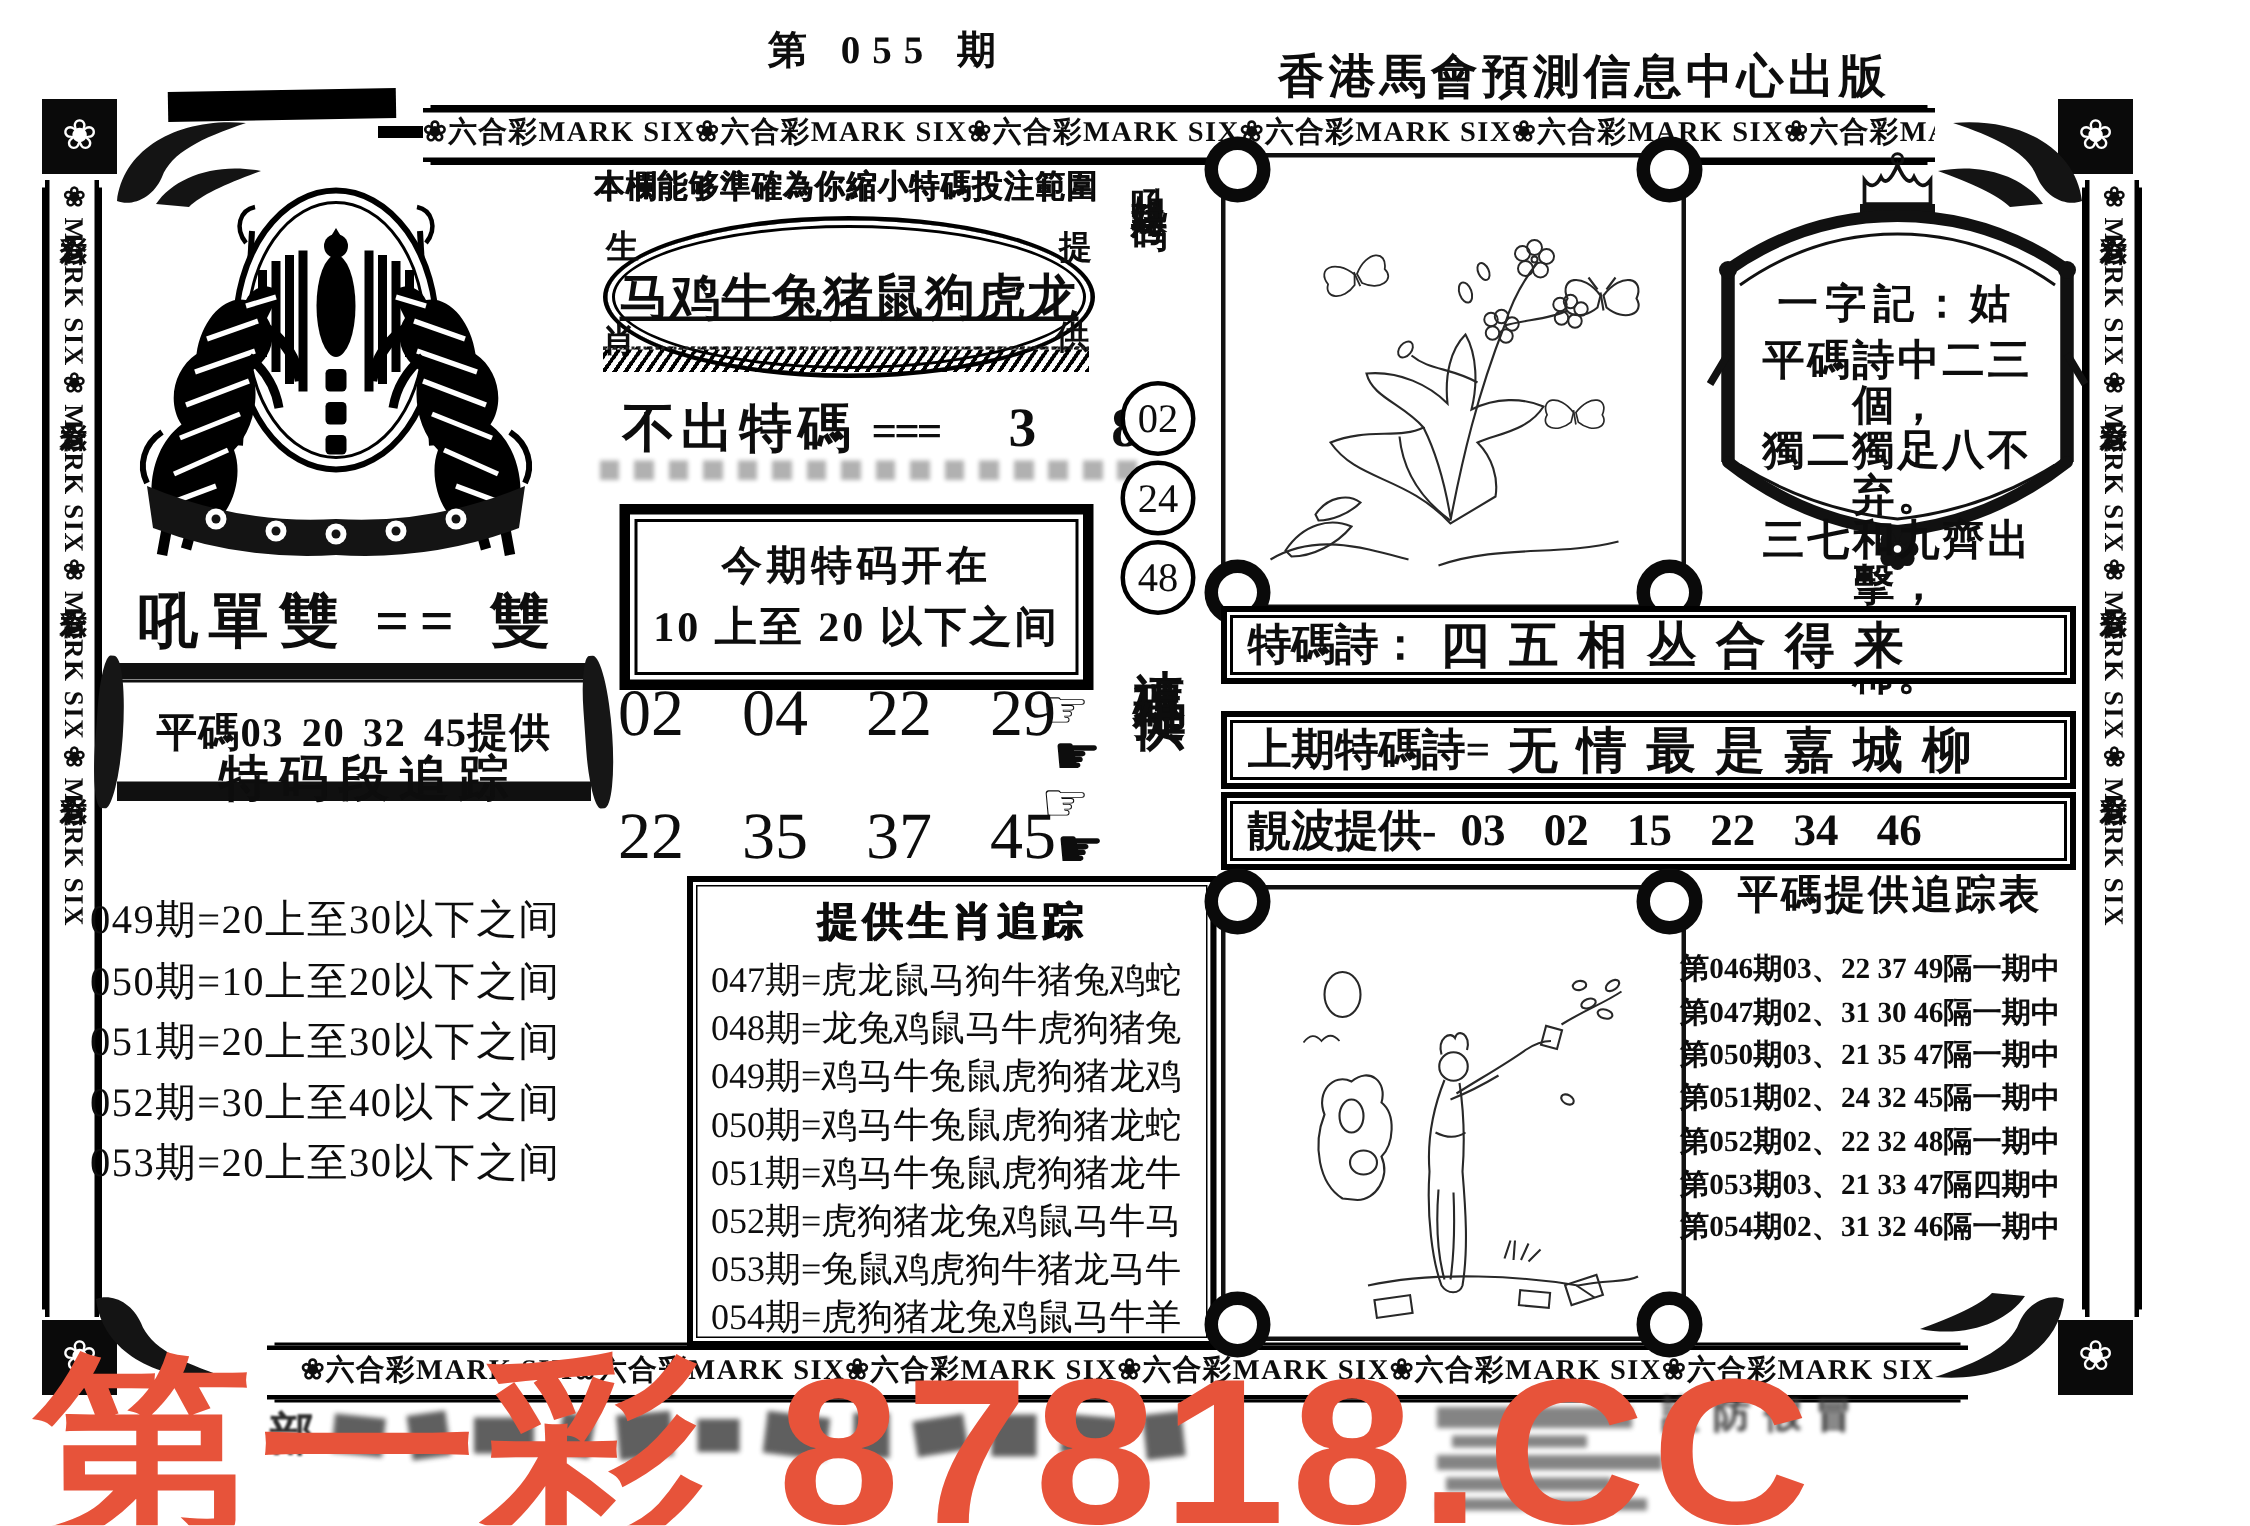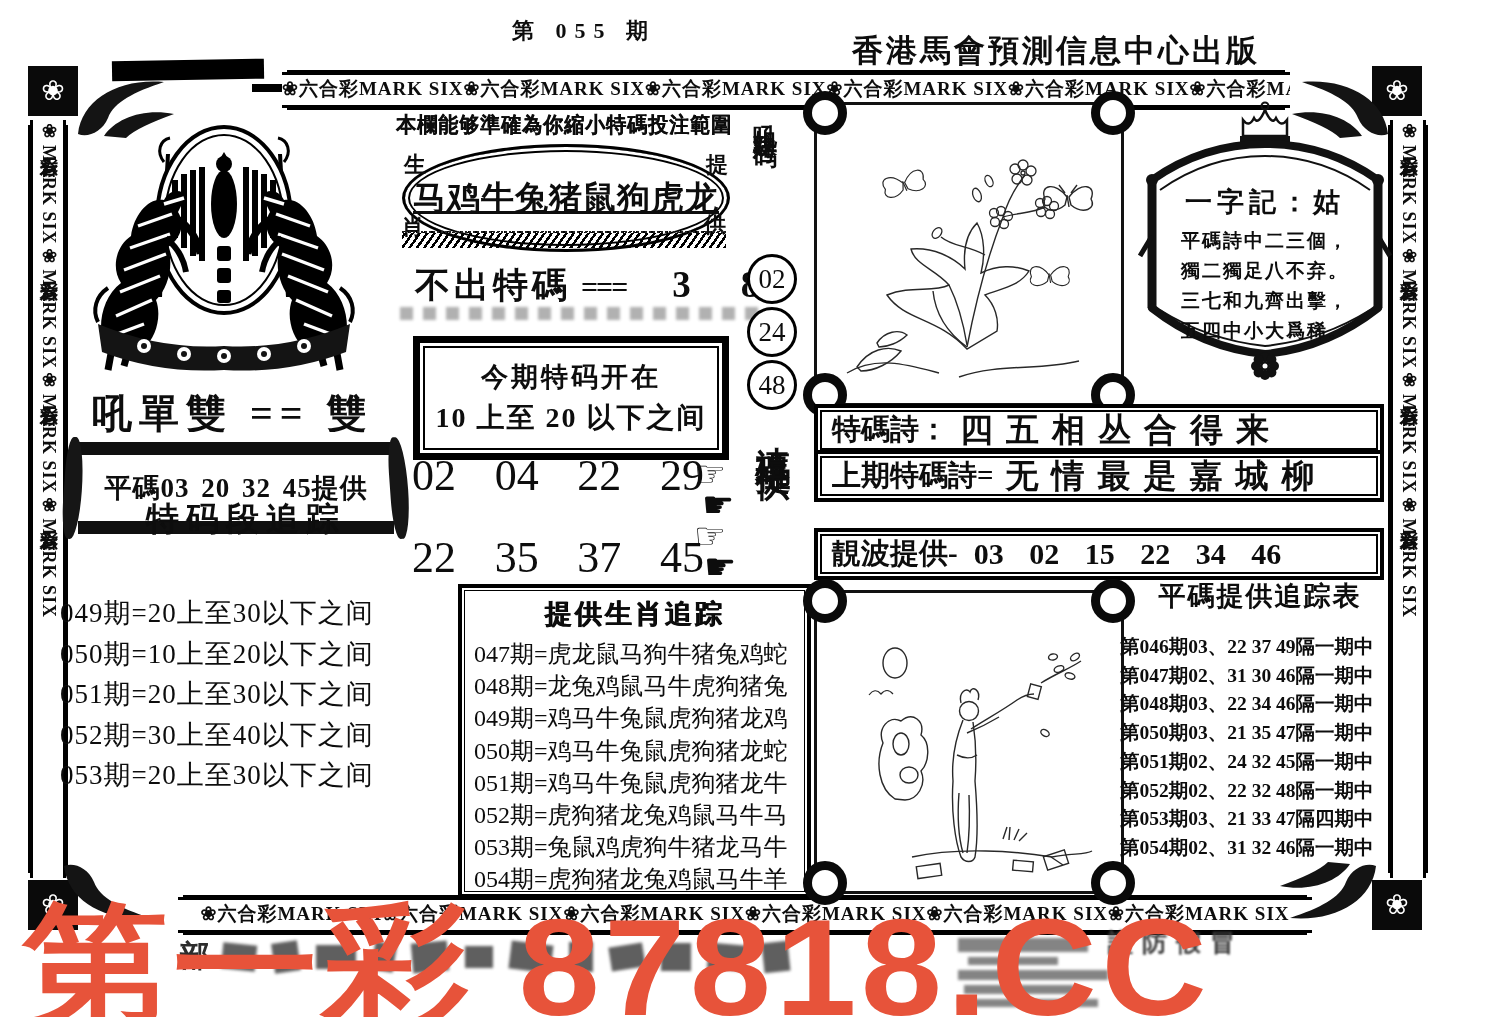--- a/index.html
+++ b/index.html
@@ -1,21 +1,21 @@
 <!DOCTYPE html>
 <html><head>
 <meta charset="utf-8">
 <style>
   html,body{margin:0;padding:0;background:#fff;}
   #page{position:relative;width:1500px;height:1017px;background:#fff;overflow:hidden;
         font-family:"Liberation Serif","DejaVu Serif",serif;color:#0d0d0d;}
   .abs{position:absolute;}
 
   
-  .issue{left:512px;top:16px;font-size:22px;letter-spacing:8px;font-weight:bold;}
+  .issue{left:512px;top:16px;font-size:26px;letter-spacing:8px;font-weight:bold;}
   .publisher{left:852px;top:30px;font-size:31px;font-weight:bold;letter-spacing:3px;}
 
   
   .hband{height:30px;line-height:28px;font-size:19px;font-weight:bold;letter-spacing:1px;
          overflow:hidden;white-space:nowrap;border-top:3px solid #000;border-bottom:3px solid #000;
          box-shadow:0 -7px 0 -5px #000,0 7px 0 -5px #000;background:#fff;text-align:center;}
   .vband{width:30px;writing-mode:vertical-rl;text-orientation:mixed;font-size:18px;font-weight:bold;
          letter-spacing:1px;overflow:hidden;border-left:3px solid #000;border-right:3px solid #000;
          box-shadow:-7px 0 0 -5px #000,7px 0 0 -5px #000;background:#fff;line-height:28px;}
   .corner-box{width:50px;height:50px;background:#0a0a0a;color:#fff;font-size:28px;line-height:50px;
@@ -78,21 +78,21 @@
 
   
   .artbox{border:3px solid #111;background:#fff;}
   .ring{position:absolute;width:26px;height:26px;border:9px solid #0a0a0a;border-radius:50%;background:#fff;}
   .ring.tl{left:-14px;top:-14px;} .ring.tr{right:-14px;top:-14px;}
   .ring.bl{left:-14px;bottom:-14px;} .ring.br{right:-14px;bottom:-14px;}
 
   
   .shield-text{left:1156px;top:184px;width:218px;text-align:center;}
   .shield-text .t{font-size:27px;font-weight:bold;letter-spacing:5px;margin-bottom:6px;}
-  .shield-text .l{font-size:19px;line-height:30px;letter-spacing:2px;font-weight:bold;}
+  .shield-text .l{font-size:28px;line-height:30px;letter-spacing:2px;font-weight:bold;}
 
   
   .banner{left:814px;width:570px;height:52px;border:4px solid #000;background:#fff;
           box-shadow:inset 0 0 0 2px #fff,inset 0 0 0 4px #000;display:flex;align-items:center;padding:0 14px;box-sizing:border-box;}
   .banner .lbl{font-size:29px;font-weight:bold;white-space:nowrap;}
   .banner .big{font-size:33px;font-weight:bold;letter-spacing:13px;margin-left:12px;white-space:nowrap;}
   .banner .nums{font-size:30px;font-weight:bold;word-spacing:18px;margin-left:16px;white-space:nowrap;}
 
   
   .pm-title{left:1128px;top:578px;width:264px;text-align:center;font-size:27px;font-weight:bold;letter-spacing:2px;}
@@ -389,21 +389,21 @@
     <div class="l">平碼詩中二三個，</div>
     <div class="l">獨二獨足八不弃。</div>
     <div class="l">三七和九齊出擊，</div>
     <div class="l">五四中小大爲稀。</div>
   </div>
 
   <div class="abs banner" style="top:404px;">
     <span class="lbl">特碼詩：</span>
     <span class="big">四五相丛合得来</span>
   </div>
-  <div class="abs banner" style="top:450px;">
+  <div class="abs banner" style="top:474px;">
     <span class="lbl">上期特碼詩=</span>
     <span class="big">无情最是嘉城柳</span>
   </div>
   <div class="abs banner" style="top:528px;">
     <span class="lbl">靚波提供-</span>
     <span class="nums">03  02  15 22 34 46</span>
   </div>
 
   <div class="abs artbox" style="left:814px;top:590px;width:304px;height:298px;">
     <span class="ring tl"></span>
@@ -438,21 +438,20 @@
         <path d="M234,264 L246,272"></path>
         <path d="M186,246 l4,-12 M192,247 l1,-13 M197,247 l5,-11 M202,248 l8,-8"></path>
       </g>
     </svg>
   </div>
 
   <div class="abs pm-title">平碼提供追踪表</div>
   <div class="abs pm-rows">
     <div>第046期03、22 37 49隔一期中</div>
     <div>第047期02、31 30 46隔一期中</div>
-    <div>第048期03、22 34 46隔一期中</div>
     <div>第050期03、21 35 47隔一期中</div>
     <div>第051期02、24 32 45隔一期中</div>
     <div>第052期02、22 32 48隔一期中</div>
     <div>第053期03、21 33 47隔四期中</div>
     <div>第054期02、31 32 46隔一期中</div>
   </div>
 
   <div class="abs stamp-char">部</div>
   <div class="abs smudge-line">
     <i style="width:34px;height:26px;transform:rotate(6deg);"></i>

